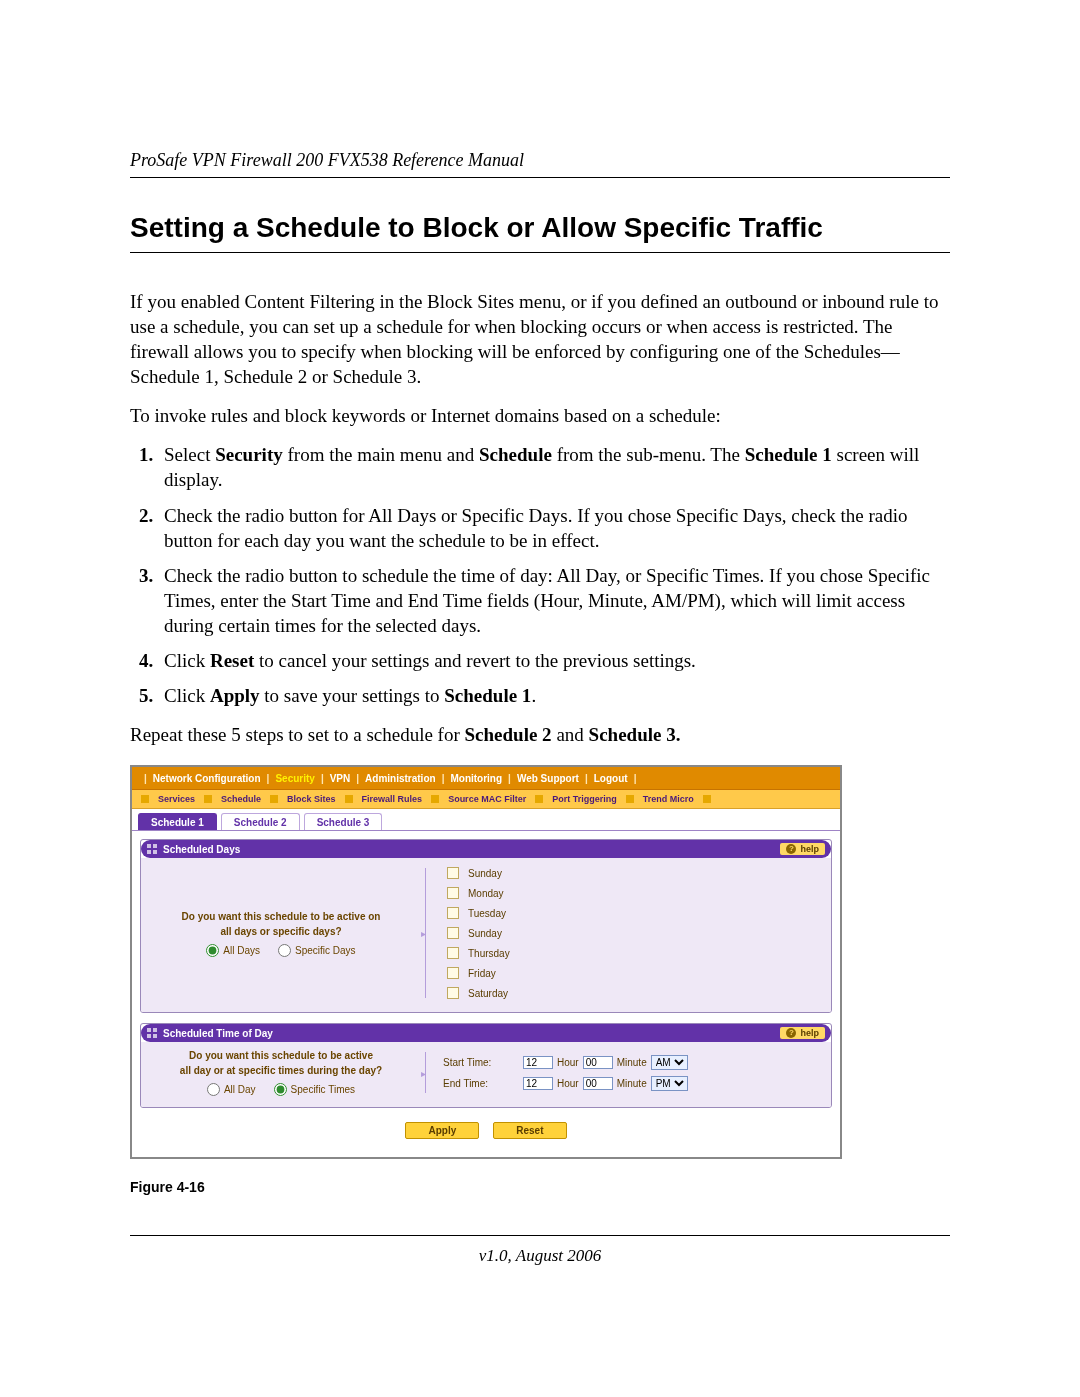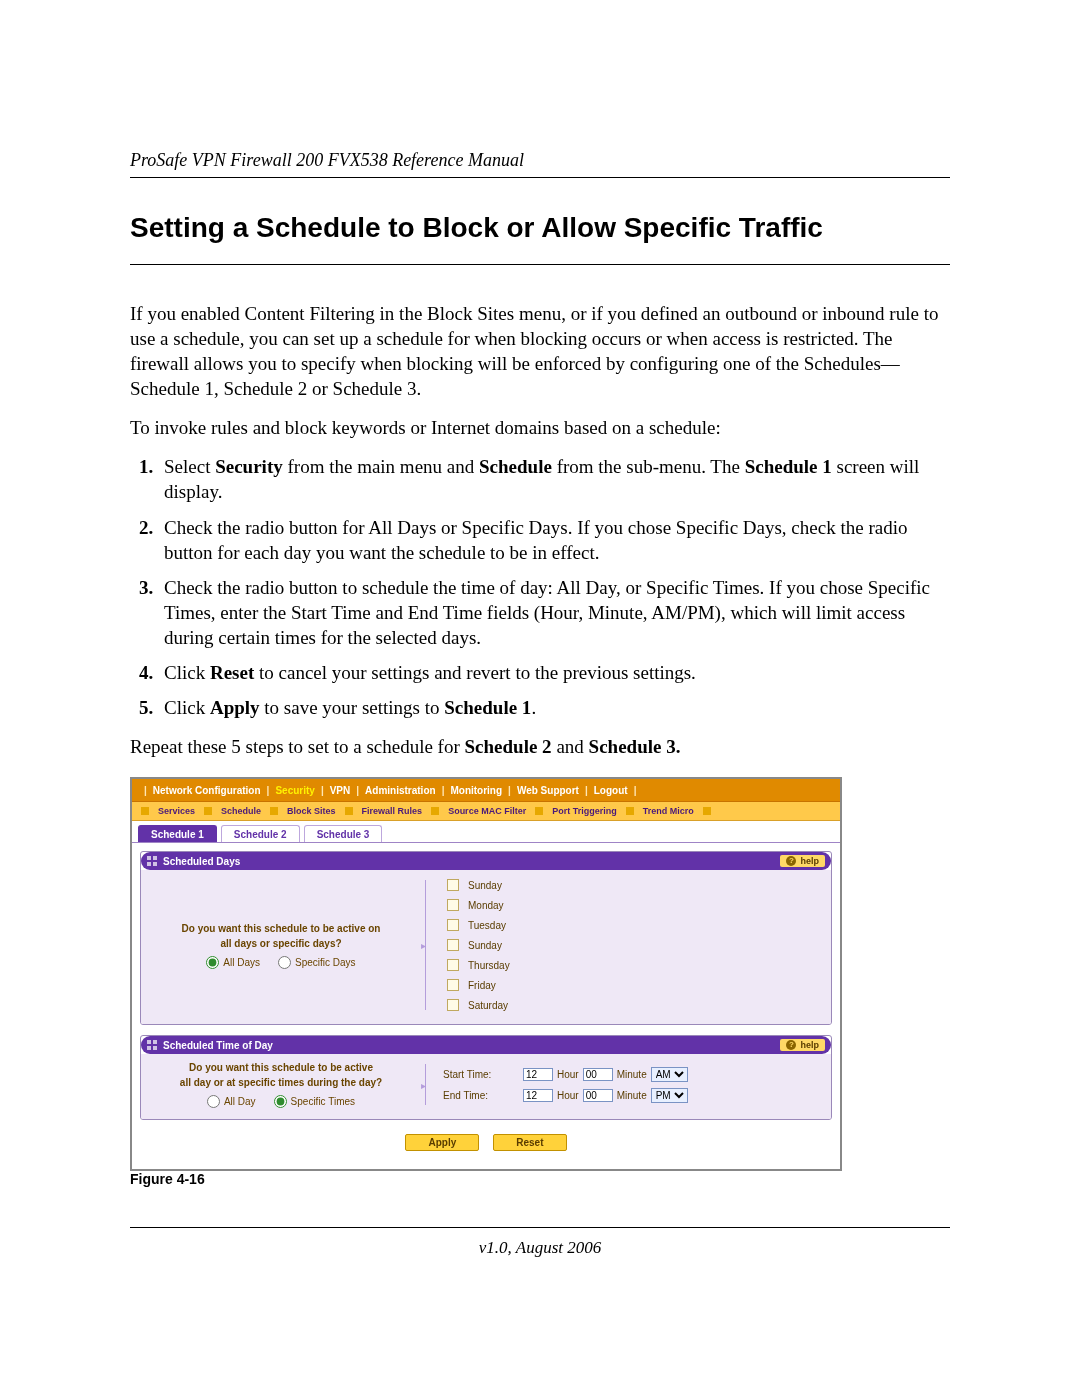--- a/index.html
+++ b/index.html
@@ -20,21 +20,21 @@
     font-size: 18px;
     border-bottom: 1.5px solid #000;
     padding-bottom: 6px;
     margin-bottom: 34px;
   }
   h1.section-title {
     font-family: Arial, Helvetica, sans-serif;
     font-weight: bold;
     font-size: 28px;
     border-bottom: 1.5px solid #000;
-    padding-bottom: 20px;
+    padding-bottom: 8px;
     margin: 0 0 36px 0;
   }
   p.body {
     font-size: 19px;
     line-height: 1.32;
     margin: 0 0 14px 0;
     text-align: left;
   }
   ol.steps {
     font-size: 19px;
@@ -240,21 +240,21 @@
   }
   input[type=checkbox].c{
     appearance:none; width:12px;height:12px;
     border:1px solid #c0a860; background:#fffbe6;
   }
 
   .fig-caption {
     font-family: Arial, Helvetica, sans-serif;
     font-weight: bold;
     font-size: 14px;
-    margin-top: 0;
+    margin-top: 20px;
   }
 
   .page-foot-rule {
     border-top: 1.5px solid #000;
     margin-top: 40px;
     padding-top: 6px;
   }
   .page-foot {
     display: flex;
     justify-content: space-between;

